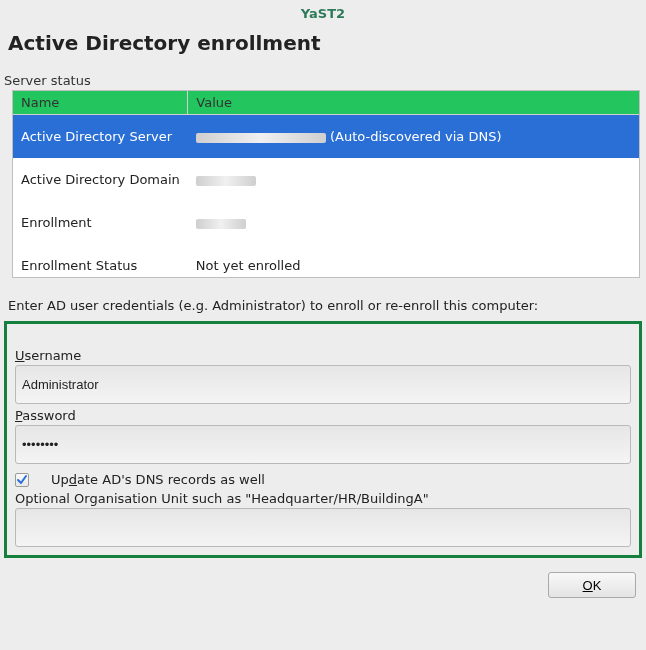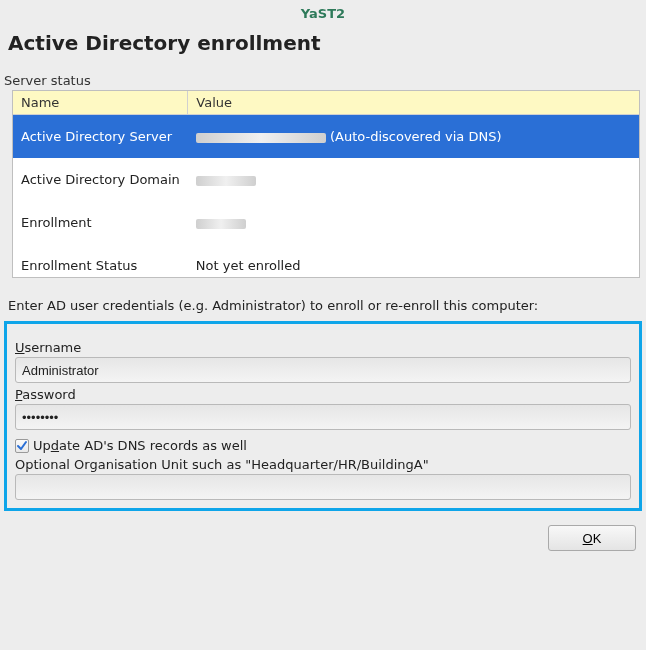--- a/index.html
+++ b/index.html
@@ -42,21 +42,21 @@
     border-collapse: collapse;
     width: 100%;
     font-size: 13px;
   }
   table.status th {
     text-align: left;
     font-weight: normal;
     color: #333;
     padding: 4px 8px;
     border-bottom: 1px solid #d0d0d0;
-    background: #fef9c3;
+    background: #22c55e;
   }
   table.status th:first-child {
     border-right: 1px solid #d0d0d0;
     width: 165px;
   }
   table.status td {
     padding: 14px 8px;
     color: #222;
     white-space: nowrap;
   }
@@ -70,45 +70,45 @@
     vertical-align: middle;
     border-radius: 2px;
     background: linear-gradient(90deg, #cfcfcf 0%, #f0f0f0 50%, #cfcfcf 100%);
   }
   .instr {
     margin: 20px 8px 8px 8px;
     font-size: 13px;
     color: #222;
   }
   .red-box {
-    border: 3px solid #0ea5e9;
+    border: 3px solid #15803d;
     margin: 0 4px 10px 4px;
-    padding: 12px 8px 8px 8px;
+    padding: 20px 8px 8px 8px;
   }
   .field-label {
     display: block;
     margin: 4px 0 2px 0;
     font-size: 13px;
     color: #222;
   }
   .underline-char { text-decoration: underline; }
   input.textfield {
     width: 100%;
-    height: 26px;
+    height: 39px;
     padding: 3px 6px;
     font-size: 13px;
     color: #222;
     background: linear-gradient(#e6e6e6, #f4f4f4);
     border: 1px solid #b9b9b9;
     border-radius: 3px;
   }
   .check-row {
     display: flex;
     align-items: center;
-    gap: 4px;
+    gap: 22px;
     margin: 8px 0 4px 0;
     font-size: 13px;
   }
   .chk {
     width: 14px;
     height: 14px;
     border: 1px solid #9a9a9a;
     background: linear-gradient(#fafafa,#e8e8e8);
     border-radius: 2px;
     display: inline-flex;

